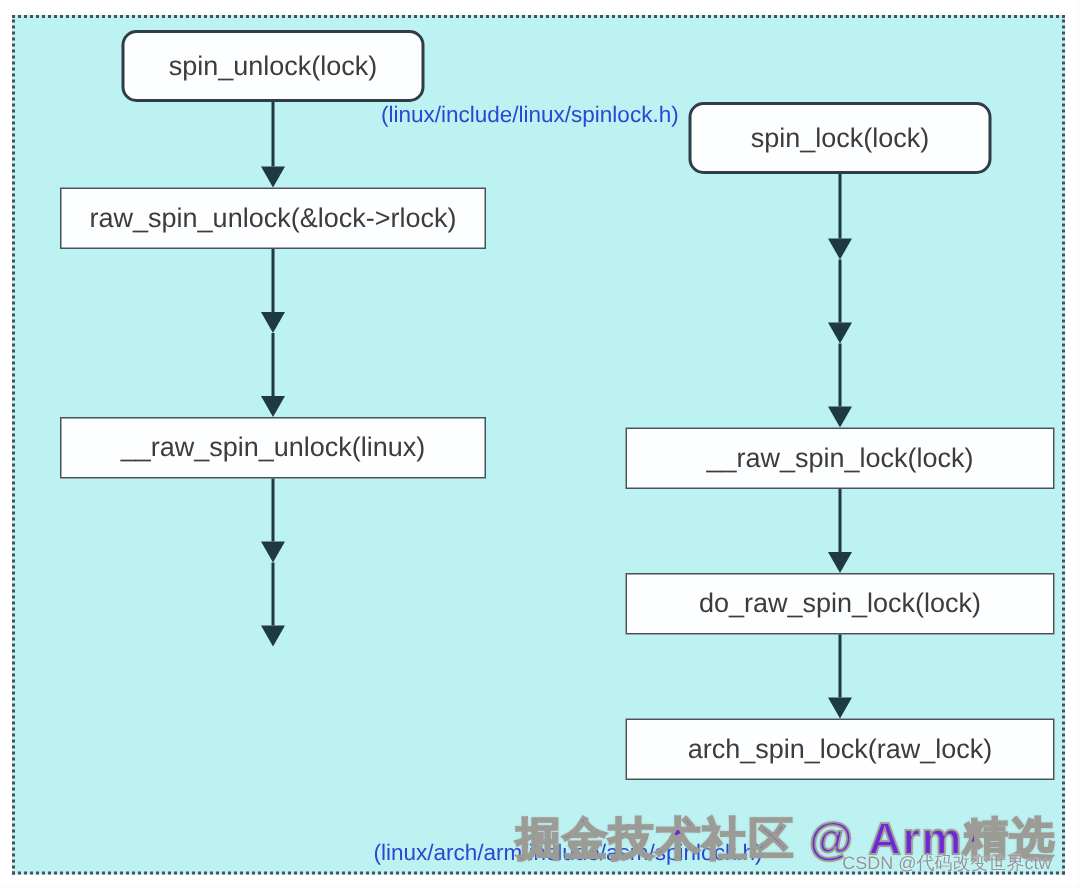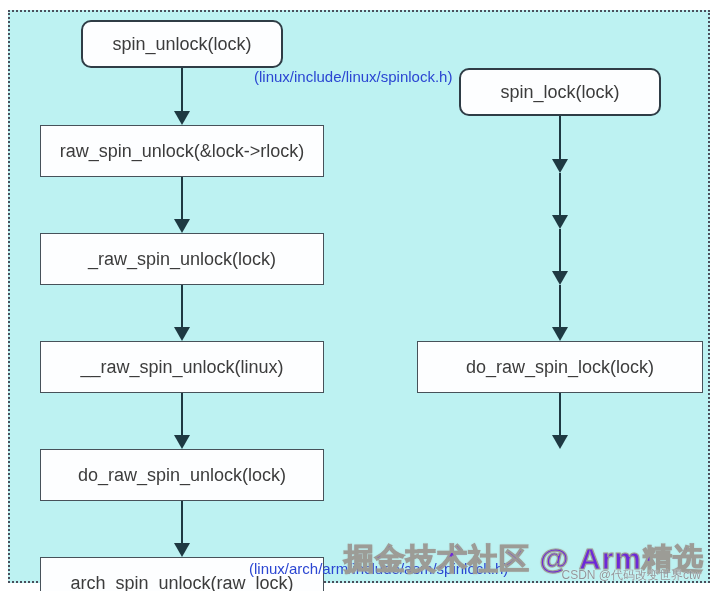--- a/index.html
+++ b/index.html
@@ -39,21 +39,21 @@
     display: flex;
     align-items: center;
     justify-content: center;
     white-space: nowrap;
   }
   .node.rounded {
     width: 202px; height: 48px;
     border-radius: 10px;
     border: 2px solid #2f3d46;
   }
-  .node.square { width: 100%; height: 52px; }
+  .node.square { width: 100%; height: 41px; }
 
   .arrow {
     height: 56px;
     display: flex;
     flex-direction: column;
     align-items: center;
   }
   .arrow.first { height: 57px; }
   .arrow .shaft { width: 2.6px; flex: 1; background: #1e3942; }
   .arrow .head {
@@ -103,61 +103,60 @@
     <div class="node rounded">spin_unlock(lock)</div>
     <div class="arrow first">
         <div class="shaft"></div>
         <div class="head"></div>
       </div>
     <div class="node square">raw_spin_unlock(&amp;lock-&gt;rlock)</div>
     <div class="arrow">
         <div class="shaft"></div>
         <div class="head"></div>
       </div>
-    <div class="node square">_raw_spin_unlock(lock)</div>
     <div class="arrow">
         <div class="shaft"></div>
         <div class="head"></div>
       </div>
     <div class="node square">__raw_spin_unlock(linux)</div>
     <div class="arrow">
         <div class="shaft"></div>
         <div class="head"></div>
       </div>
-    <div class="node square">do_raw_spin_unlock(lock)</div>
     <div class="arrow">
         <div class="shaft"></div>
         <div class="head"></div>
       </div>
-    <div class="node square">arch_spin_unlock(raw_lock)</div>
   </div>
 
   <div class="column col-right">
     <div class="node rounded">spin_lock(lock)</div>
     <div class="arrow first">
         <div class="shaft"></div>
         <div class="head"></div>
       </div>
     <div class="arrow">
         <div class="shaft"></div>
         <div class="head"></div>
       </div>
     <div class="arrow">
         <div class="shaft"></div>
         <div class="head"></div>
       </div>
+    <div class="node square">__raw_spin_lock(lock)</div>
     <div class="arrow">
         <div class="shaft"></div>
         <div class="head"></div>
       </div>
     <div class="node square">do_raw_spin_lock(lock)</div>
     <div class="arrow">
         <div class="shaft"></div>
         <div class="head"></div>
       </div>
+    <div class="node square">arch_spin_lock(raw_lock)</div>
   </div>
 
   <div class="annotation bottom">(linux/arch/arm/include/asm/spinlock.h)</div>
   <div class="annotation top">(linux/include/linux/spinlock.h)</div>
 
   <div class="wm1">掘金技术社区 @ Arm精选</div>
   <div class="wm2">CSDN @代码改变世界ctw</div>
 
 </div>
 

